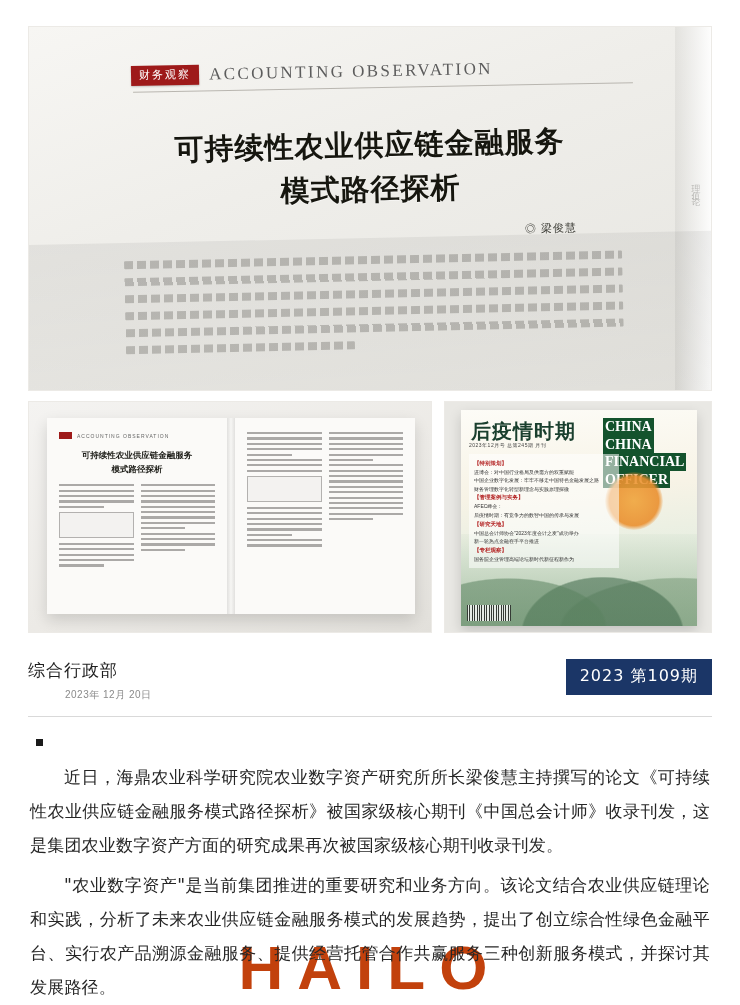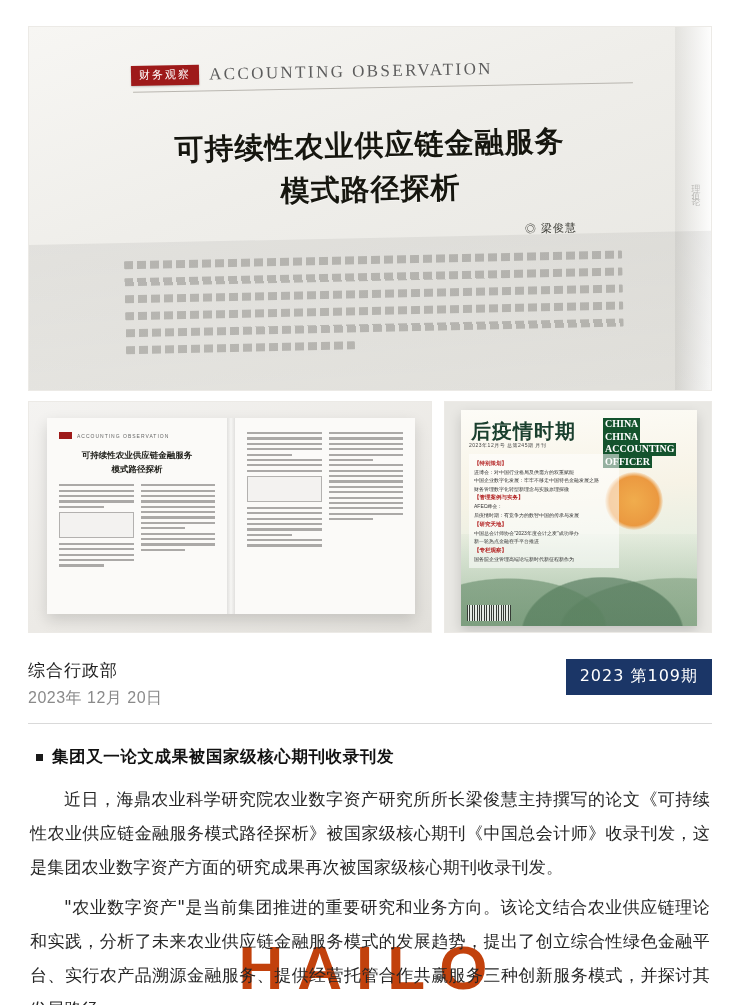--- a/index.html
+++ b/index.html
@@ -221,21 +221,21 @@
     color: #1a3f2e;
     letter-spacing: 1px;
     font-family: "DejaVu Sans", sans-serif;
   }
   .cover-en {
     position: absolute;
     right: 8px; top: 8px;
     width: 86px;
     text-align: left;
     font-family: "Liberation Serif", serif;
-    font-size: 10px;
+    font-size: 14px;
     font-weight: bold;
     line-height: 1.25;
     color: #14532d;
   }
   .cover-en .bar { background: #14532d; color: #fff; padding: 0 2px; display: inline-block; }
   .cover-sun {
     position: absolute;
     right: 34px; top: 62px;
     width: 58px; height: 58px;
     border-radius: 50%;
@@ -282,23 +282,24 @@
     padding-bottom: 14px;
   }
   .meta-left .dept {
     font-size: 17px;
     color: #1f1f1f;
     letter-spacing: 1px;
     font-family: "DejaVu Sans", sans-serif;
   }
   .meta-left .date {
     margin-top: 6px;
-    font-size: 16px;
+    font-size: 10px;
     color: #8a8a8a;
     letter-spacing: .5px;
+    margin-left: 37px;
   }
   .issue-badge {
     background: #1b3667;
     color: #fff;
     font-size: 16px;
     padding: 7px 14px 8px;
     letter-spacing: 1px;
     font-family: "DejaVu Sans", sans-serif;
     white-space: nowrap;
   }
@@ -463,21 +464,21 @@
         </div>
       </div>
     </div>
 
     <div class="photo photo-cover">
       <div class="cover-art">
         <div class="cover-cn">后疫情时期</div>
         <div class="cover-en">
           <span class="bar">CHINA</span><br>
           <span class="bar">CHINA</span><br>
-          <span class="bar">ACCOUNTING</span><br>
+          <span class="bar">FINANCIAL</span><br>
           <span class="bar">OFFICER</span>
         </div>
         <div class="cover-topstrip">2023年12月号 总第245期 月刊</div>
         <div class="cover-sun"></div>
         <div class="cover-mtn"></div>
         <div class="cover-redbox">
           <div class="hl">【特别策划】</div>
           <div class="it">进博会：对中国行业格局及供需方的双重赋能</div>
           <div class="it">中国企业数字化发展：牢牢不移走中国特色金融发展之路</div>
           <div class="it">财务管理数字化转型新理念与实践原理探微</div>
@@ -500,20 +501,19 @@
       <div class="dept">综合行政部</div>
       <div class="date">2023年 12月 20日</div>
     </div>
     <div class="issue-badge">2023 第109期</div>
   </div>
 
   <div class="divider"></div>
 
   <div class="headline">
     <span class="bullet"></span>
-    <span class="txt">集团又一论文成果被国家级核心期刊收录刊发</span>
   </div>
 
   <p class="para">近日，海鼎农业科学研究院农业数字资产研究所所长梁俊慧主持撰写的论文《可持续性农业供应链金融服务模式路径探析》被国家级核心期刊《中国总会计师》收录刊发，这是集团农业数字资产方面的研究成果再次被国家级核心期刊收录刊发。</p>
   <p class="para">"农业数字资产"是当前集团推进的重要研究和业务方向。该论文结合农业供应链理论和实践，分析了未来农业供应链金融服务模式的发展趋势，提出了创立综合性绿色金融平台、实行农产品溯源金融服务、提供经营托管合作共赢服务三种创新服务模式，并探讨其发展路径。</p>
   <p class="para">当前，集团加强农业数字资产研究应用，致力于推动农业产业加速向现代化、数字化方向发展。两篇国家级期刊论文的发表，充分展示了集团在这一领域的研究深度和广度，不仅为农业领域的数字化转型提供了新的思路和方法，也为其他领域的数据分析和应用提供了借鉴和参考。未来，集团将继续与相关领域专家、学者和企业加强合作和交流，开展农业数字资产研究应用，推动农业产业的数字化转型，为农业现代化发展注入新的动力。</p>
 
 </div>
 
 </body></html>

